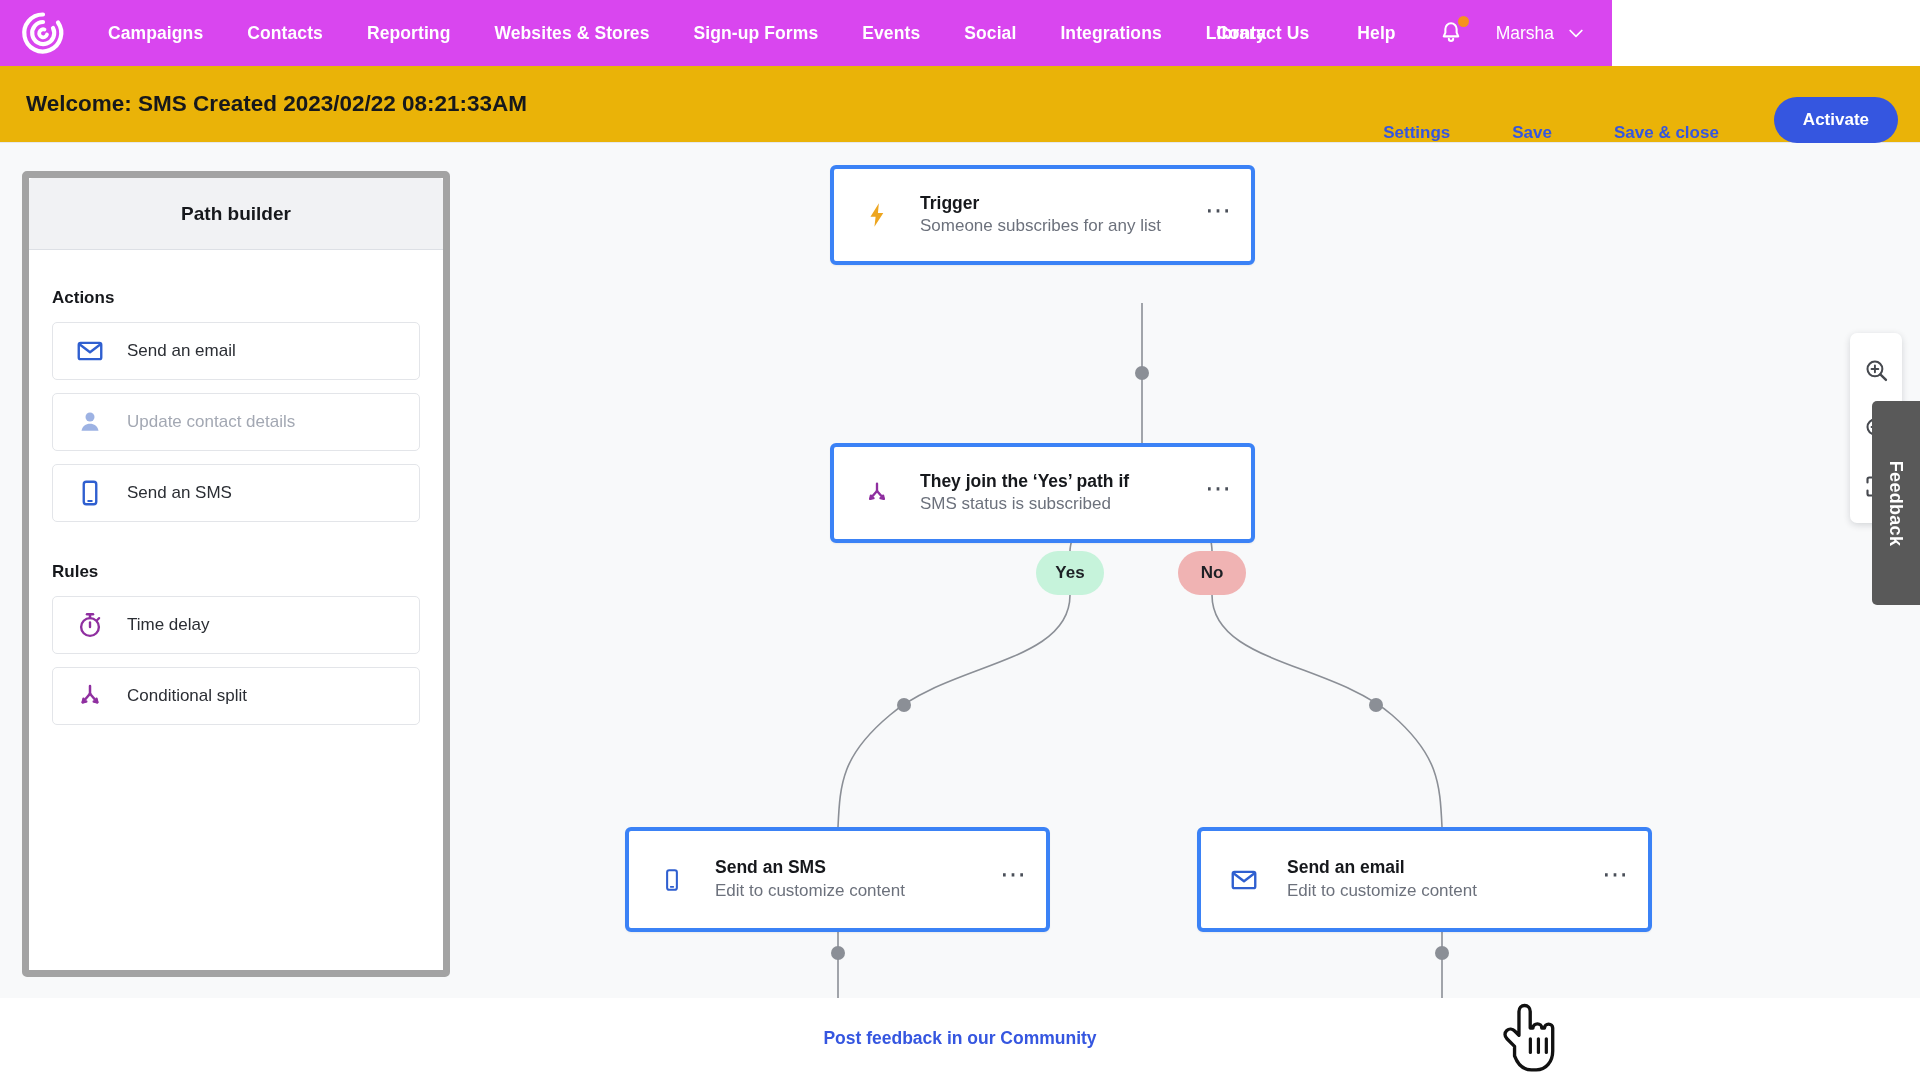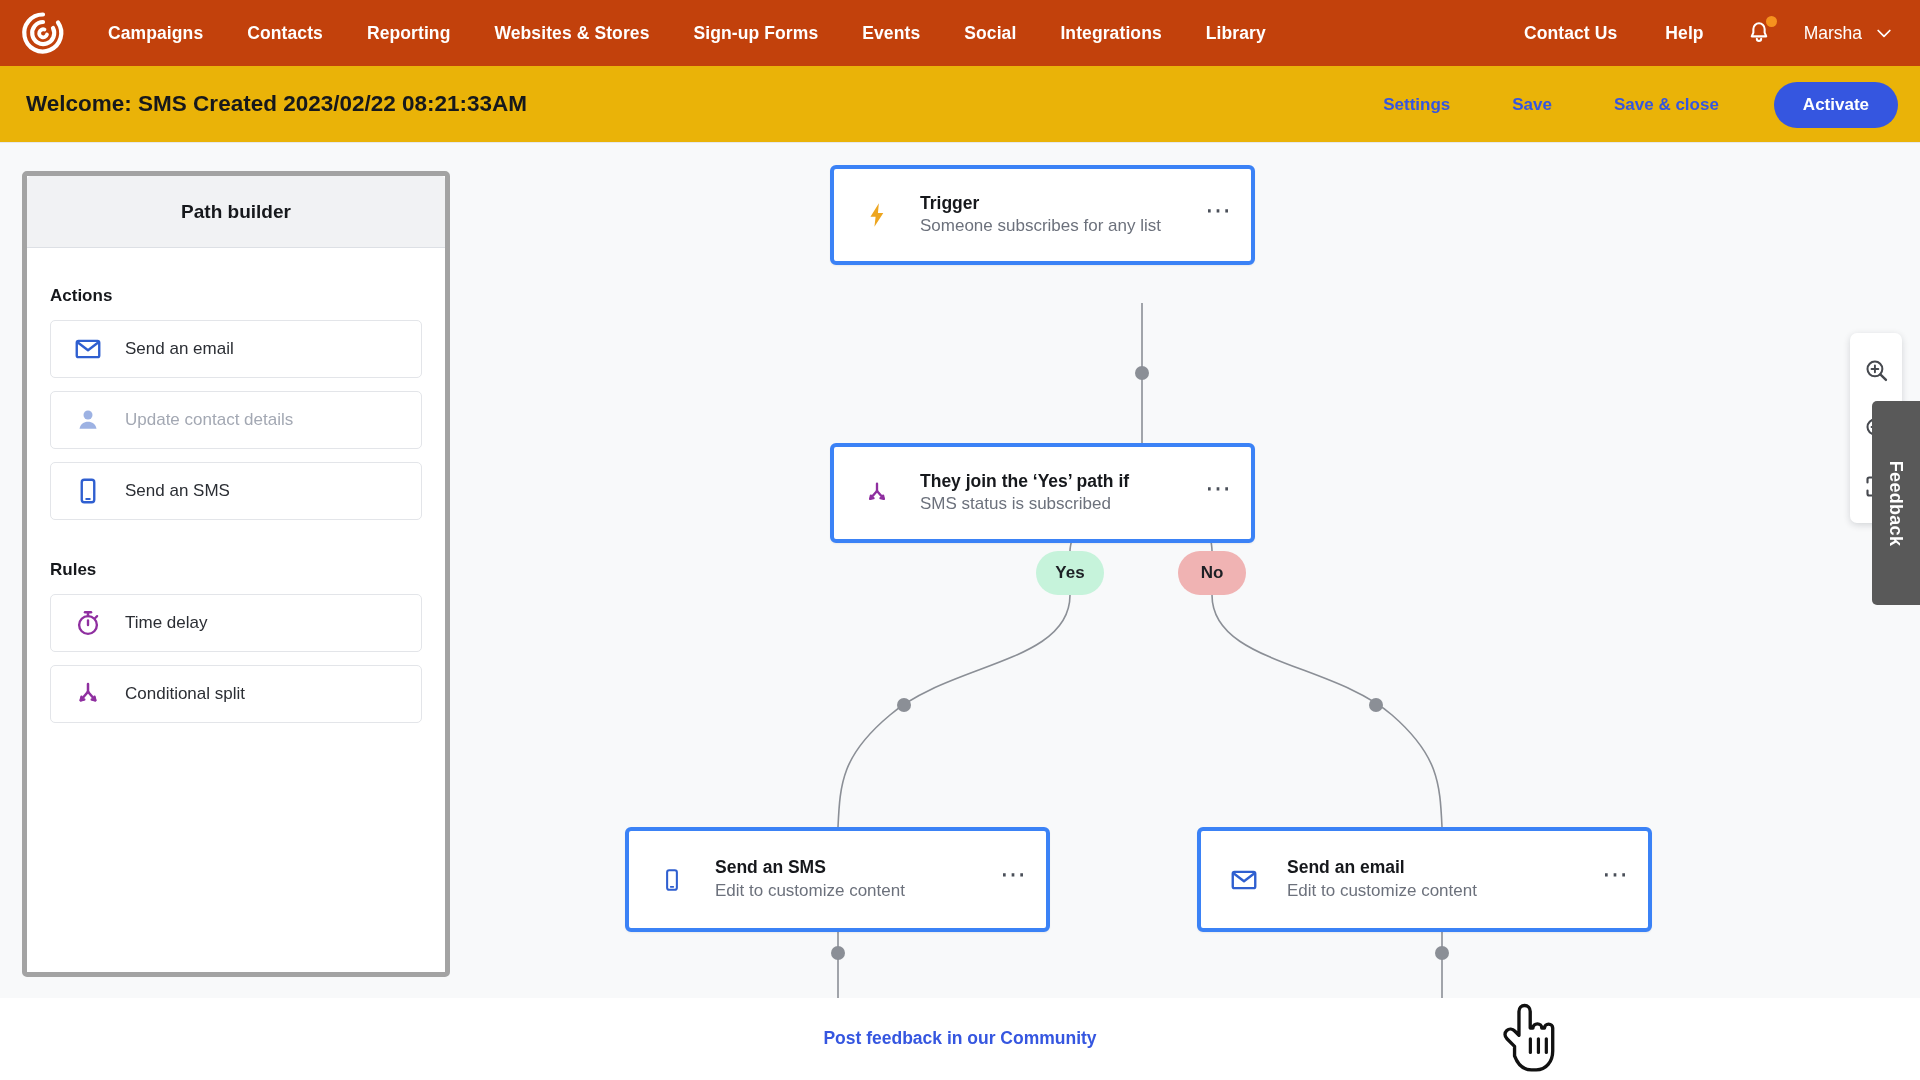--- a/index.html
+++ b/index.html
@@ -8,22 +8,22 @@
     width: 1920px; height: 1080px;
     font-family: "Liberation Sans", sans-serif;
     background: #ffffff;
     overflow: hidden;
   }
   #app { position: relative; width: 1920px; height: 1080px; }
 
   
   .topnav {
     position: absolute; top: 0; left: 0;
-    width: 1920px; height: 66px;
-    background: #c2410c;
+    width: 1612px; height: 66px;
+    background: #d946ef;
     display: flex; align-items: center;
   }
   .logo-wrap {
     width: 86px; height: 66px;
     display: flex; align-items: center; justify-content: center;
   }
   .nav-links { display: flex; align-items: center; gap: 0px; }
   .nav-link {
     color: #ffffff;
     font-size: 17.5px;
@@ -62,21 +62,21 @@
     border-bottom: 1px solid #e6e8ec;
     display: flex; align-items: center;
   }
   .page-title {
     margin-left: 26px;
     font-size: 22.5px; font-weight: bold; color: #16181c;
     white-space: nowrap;
   }
   .toolbar-actions {
     position: absolute; right: 22px; top: 0; height: 77px;
-    display: flex; align-items: center; gap: 0;
+    display: flex; align-items: flex-end; gap: 0;
   }
   .tb-link {
     color: #3556e0; font-size: 17px; font-weight: 600;
     padding: 0 31px; cursor: pointer; white-space: nowrap;
   }
   .activate-btn {
     margin-left: 24px;
     background: #3556e0; color: #fff;
     font-size: 17px; font-weight: 600;
     border: none; border-radius: 26px;
@@ -89,21 +89,21 @@
     position: absolute; top: 143px; left: 0;
     width: 1920px; height: 855px;
     background: #f8f9fa;
   }
 
   
   .sidebar {
     position: absolute; left: 22px; top: 28px;
     width: 428px; height: 806px;
     background: #ffffff;
-    border: 5px solid #a3a3a3;
+    border: 7px solid #a3a3a3;
     border-radius: 5px;
   }
   .sidebar-header {
     height: 72px;
     background: #f1f2f4;
     border-bottom: 1px solid #dde0e5;
     border-radius: 4px 4px 0 0;
     display: flex; align-items: center; justify-content: center;
   }
   .sidebar-title { font-size: 19px; font-weight: bold; color: #16181c; }

